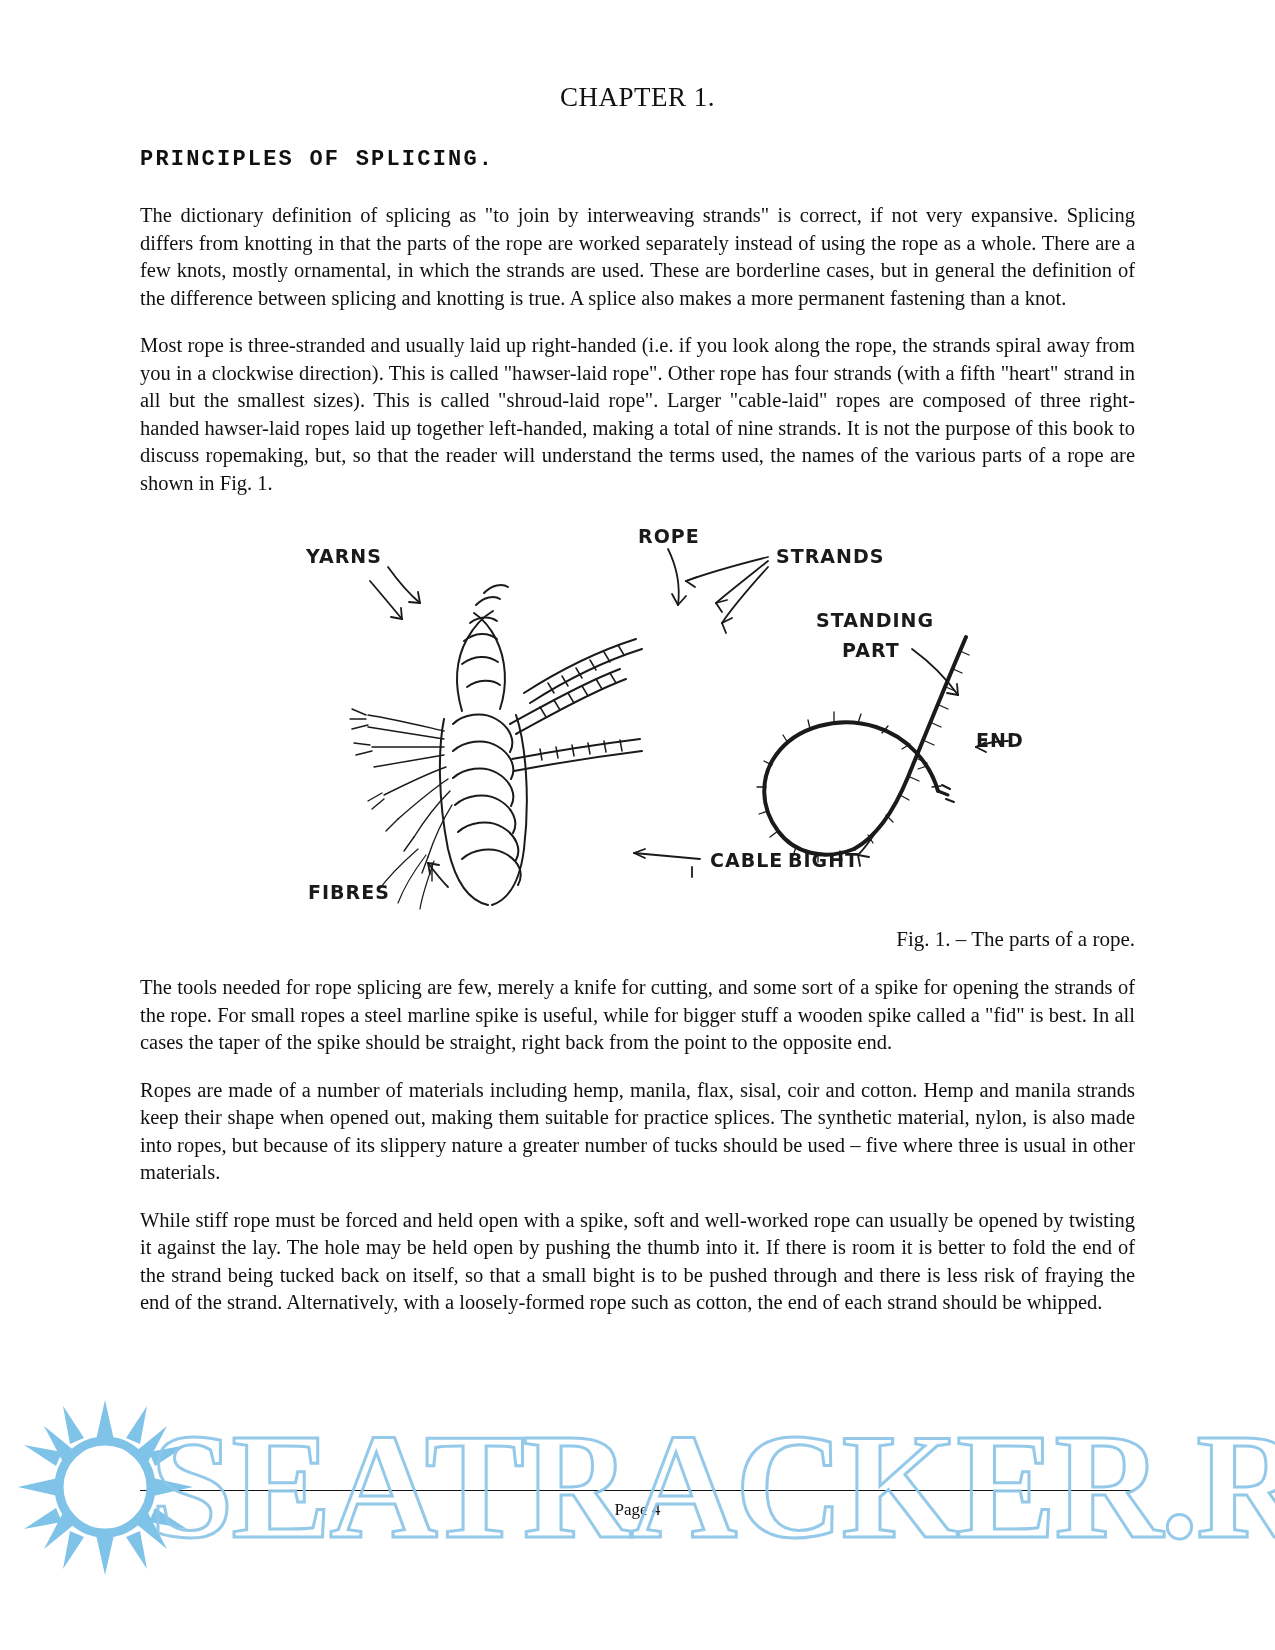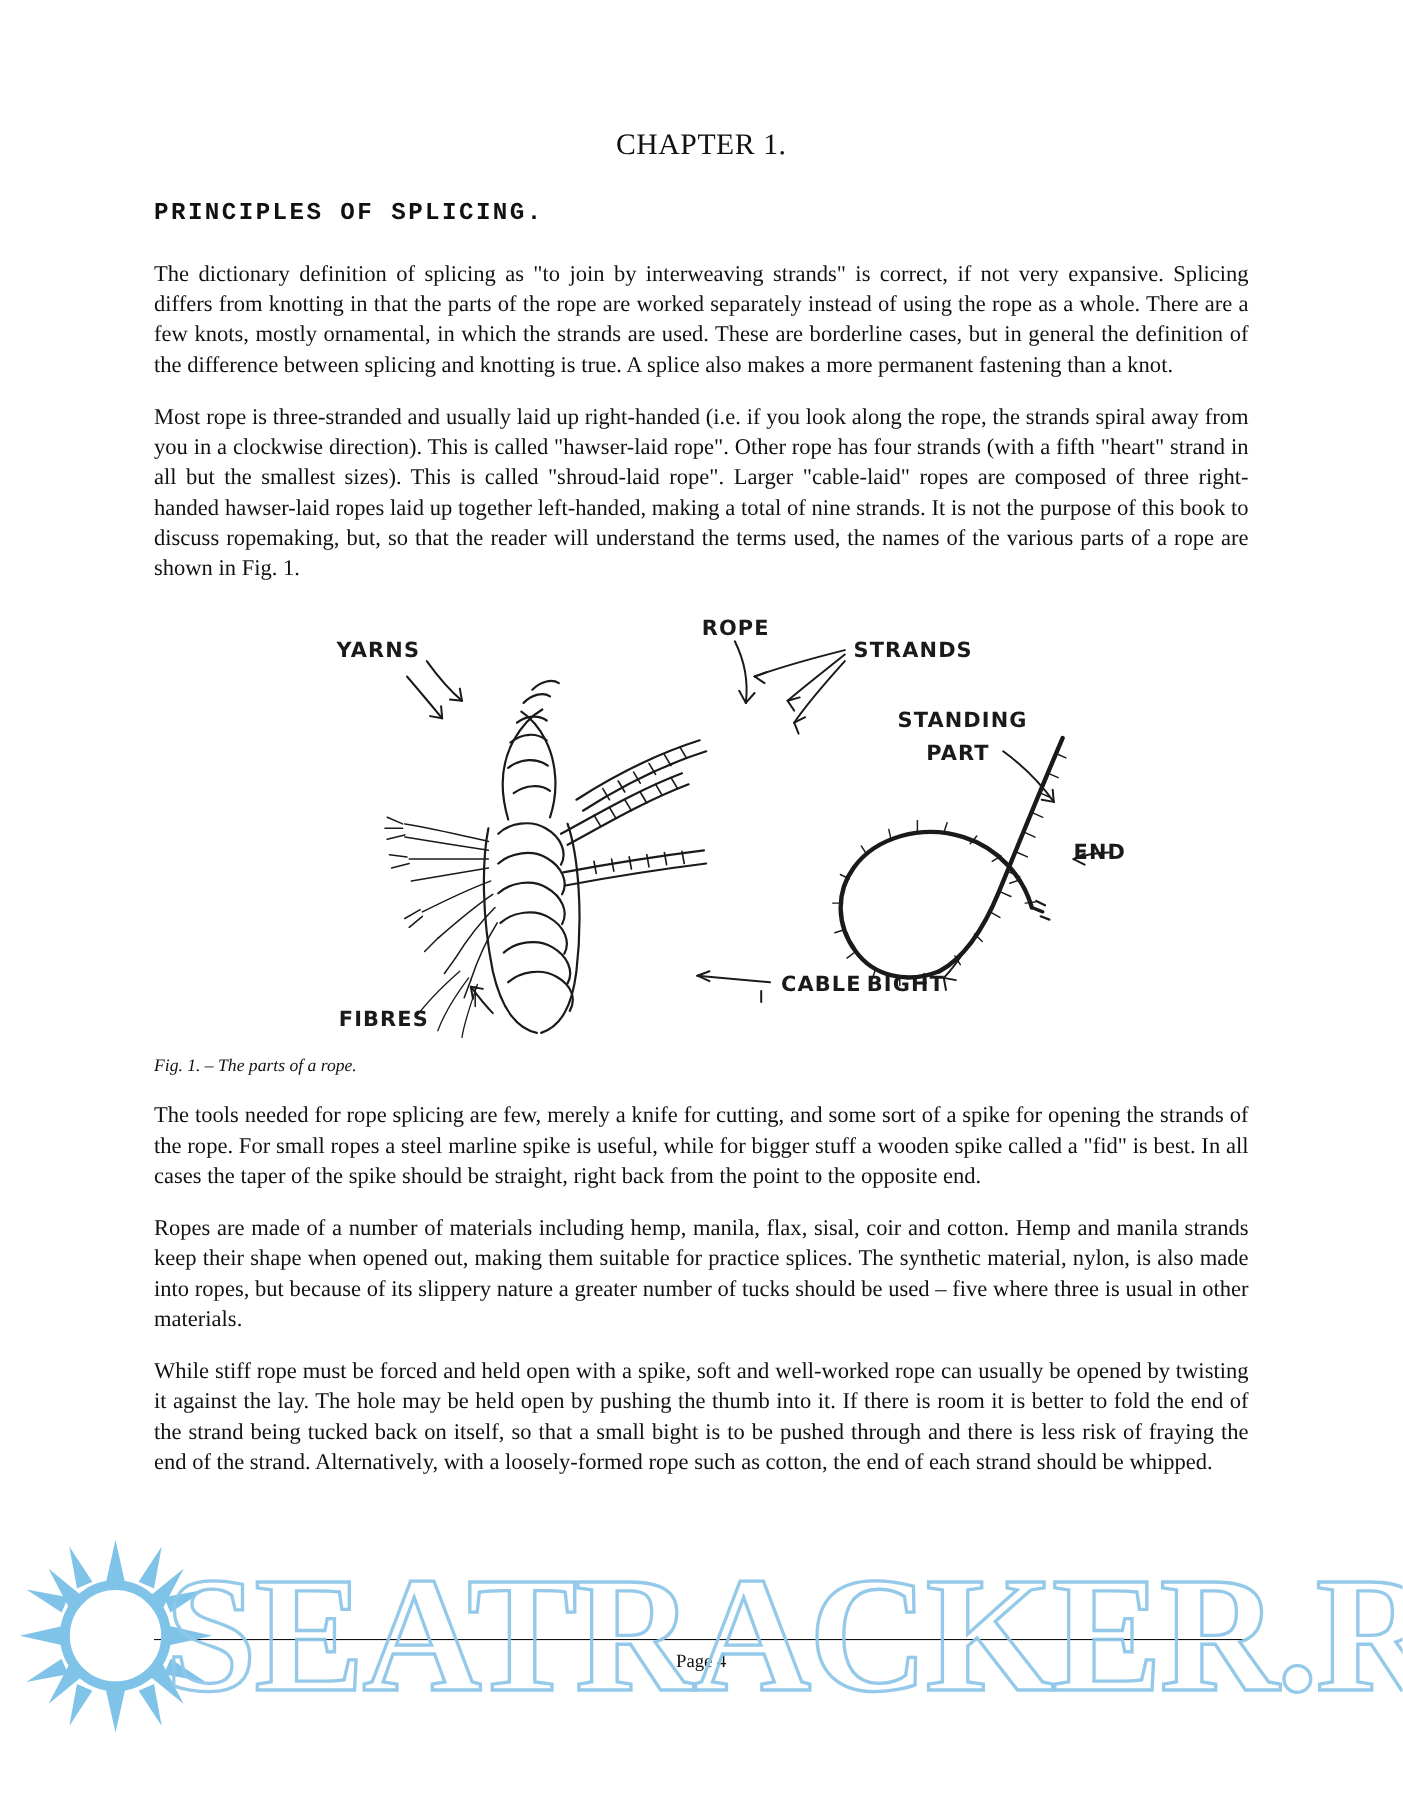--- a/index.html
+++ b/index.html
@@ -13,21 +13,21 @@
     font-family: "Liberation Serif", serif;
     color: #111111;
     position: relative;
     overflow: hidden;
   }
   .page {
     position: relative;
     width: 1275px;
     height: 1650px;
     box-sizing: border-box;
-    padding: 116px 140px 0 140px;
+    padding: 82px 140px 0 140px;
   }
   .chapter-title {
     text-align: center;
     font-size: 27px;
     letter-spacing: 0.5px;
     margin: 0 0 34px 0;
     font-weight: normal;
   }
   .section-title {
     text-align: left;
@@ -51,23 +51,22 @@
     margin: 22px 0 6px 0;
     text-align: center;
   }
   .figure-art {
     width: 780px;
     height: 400px;
     margin: 0 auto;
     display: block;
   }
   .figure-caption {
-    font-style: italic;
-    font-size: 16px;
-    text-align: left;
+    font-size: 21px;
+    text-align: right;
     margin: 8px 0 22px 0;
   }
   .footer-rule {
     position: absolute;
     left: 140px;
     right: 140px;
     top: 1490px;
     border-top: 1px solid #111;
   }
   .page-number {

